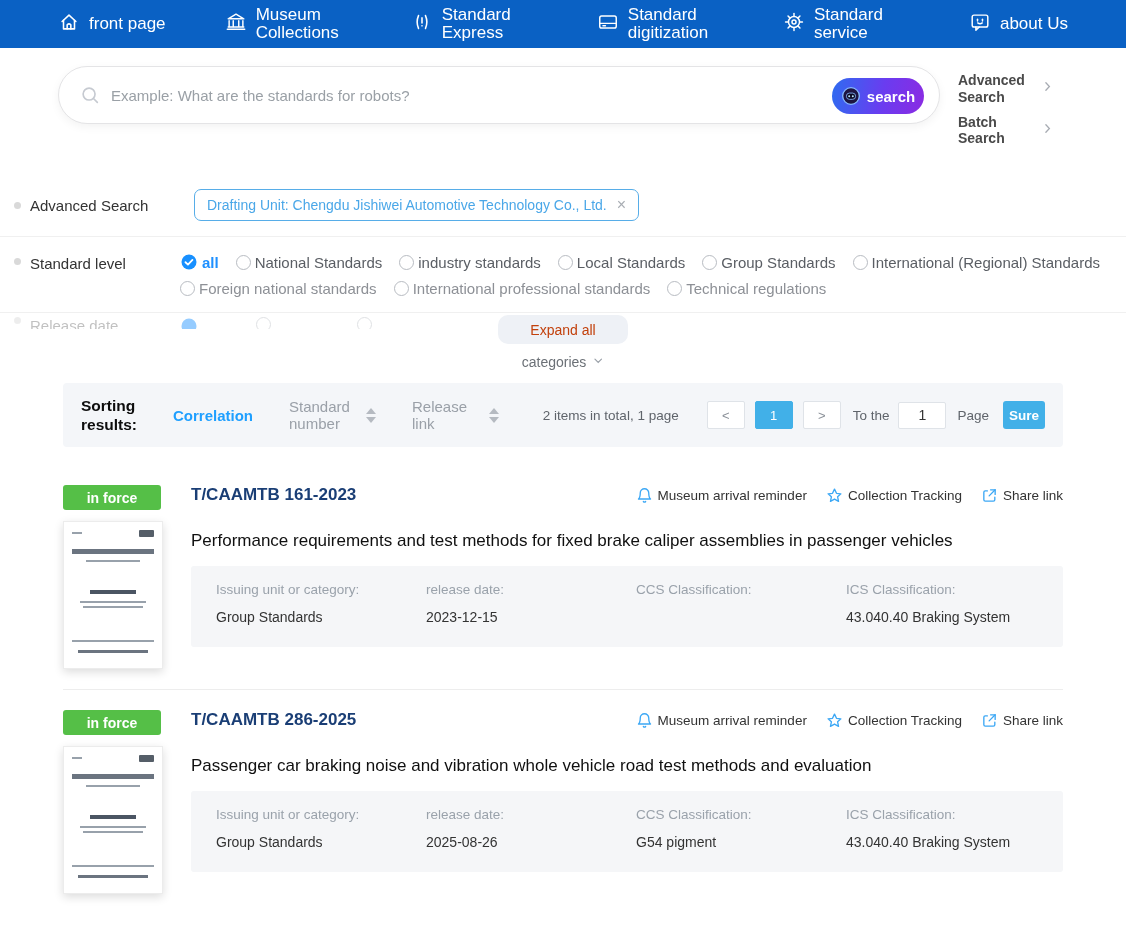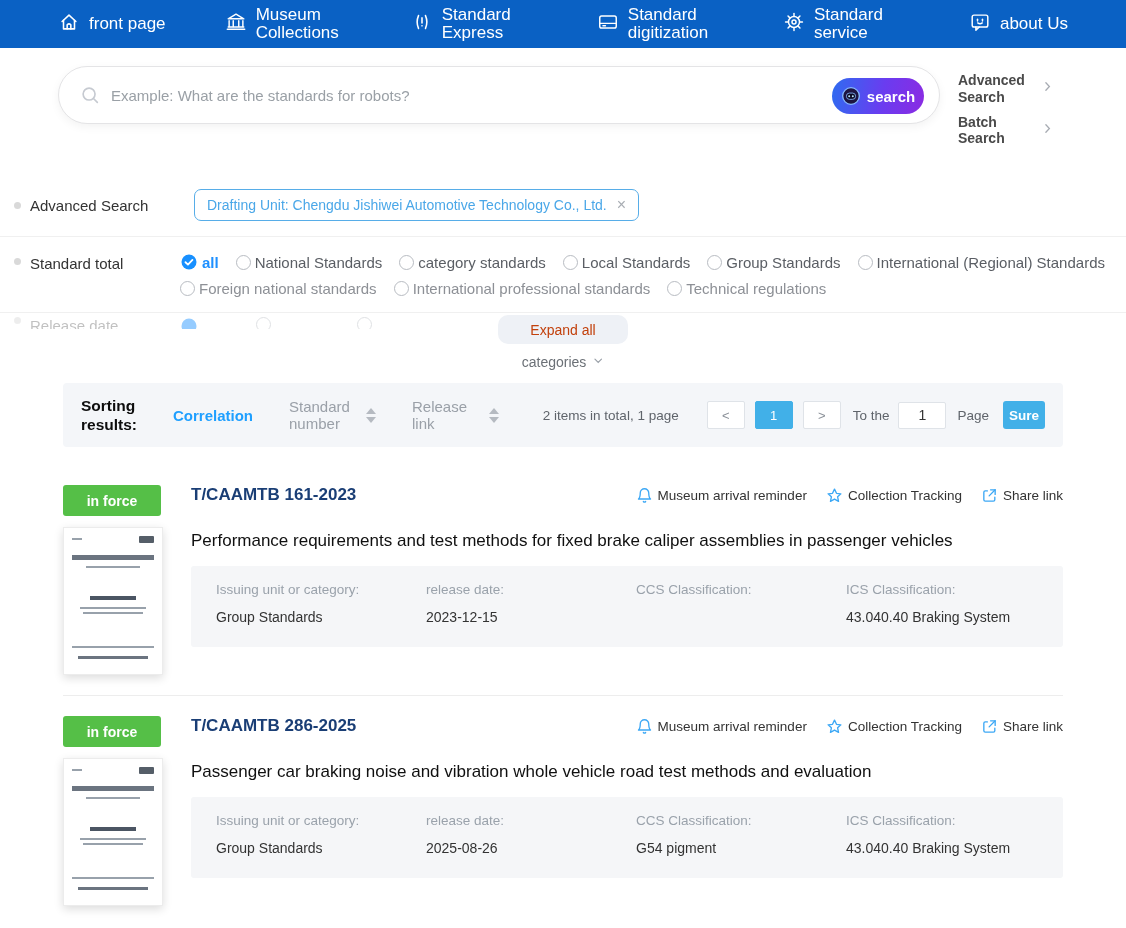--- a/index.html
+++ b/index.html
@@ -86,21 +86,21 @@
   .pg-input { width:48px; height:27px; border:1px solid #dfe3e8; border-radius:2px; text-align:center;
               font-size:14px; color:#333; font-family:inherit; outline:none; margin-right:11px; }
   .pg-word { font-size:13.5px; color:#5f646b; margin-right:14px; }
   .sure-btn { width:42px; height:28px; background:#41b0e8; border:none; border-radius:3px;
               color:#fff; font-weight:bold; font-size:13.5px; font-family:inherit; cursor:pointer; }
 
   
   .results { margin:38px 0 0 63px; width:1000px; }
   .result-item { display:flex; gap:26px; }
   .left-col { width:102px; flex:0 0 auto; }
-  .status-badge { width:98px; height:31px; background:#55bf47; border-radius:3px; color:#fff;
+  .status-badge { width:98px; height:25px; background:#55bf47; border-radius:3px; color:#fff;
                   font-weight:bold; font-size:14px; display:flex; align-items:center; justify-content:center; }
   .thumb { margin-top:11px; width:100px; height:148px; background:#fff; border:1px solid #ececec;
            box-shadow:0 3px 9px rgba(0,0,0,.14); position:relative; cursor:pointer; }
   .dl { position:absolute; background:#98a1ab; }
   .right-col { flex:1; min-width:0; }
   .item-head { display:flex; align-items:center; }
   .std-code { font-size:17px; font-weight:bold; color:#1a3e75; cursor:pointer; }
   .head-spacer { flex:1; }
   .actions { display:flex; align-items:flex-start; gap:19px; }
   .action { display:flex; align-items:center; gap:5px; font-size:13.5px; color:#333; cursor:pointer; }
@@ -234,39 +234,39 @@
   <div class="adv-tag">
     <span>Drafting Unit: Chengdu Jishiwei Automotive Technology Co., Ltd.</span>
     <span class="tag-close">×</span>
   </div>
 </div>
 
 <div class="divider"></div>
 
 <div class="filter-row level-row">
   <span class="bullet" style="margin-top:5px"></span>
-  <span class="filter-label">Standard total</span>
+  <span class="filter-label">Standard level</span>
   <div class="opts">
     <div class="opt-line">
       <span class="opt checked">
         <span style="display:flex">
             <svg width="18" height="18" viewBox="0 0 24 24">
               <circle cx="12" cy="12" r="10" fill="#1890ff"></circle>
               <path d="M7.3 12.3 L10.6 15.4 L16.6 9.2" stroke="#fff" stroke-width="2.4" fill="none" stroke-linecap="round" stroke-linejoin="round"></path>
             </svg>
           </span>
         <span>all</span>
       </span>
       <span class="opt">
           <span class="radio"></span>
           <span>National Standards</span>
         </span>
       <span class="opt">
           <span class="radio"></span>
-          <span>category standards</span>
+          <span>industry standards</span>
         </span>
       <span class="opt">
           <span class="radio"></span>
           <span>Local Standards</span>
         </span>
       <span class="opt">
           <span class="radio"></span>
           <span>Group Standards</span>
         </span>
       <span class="opt">

